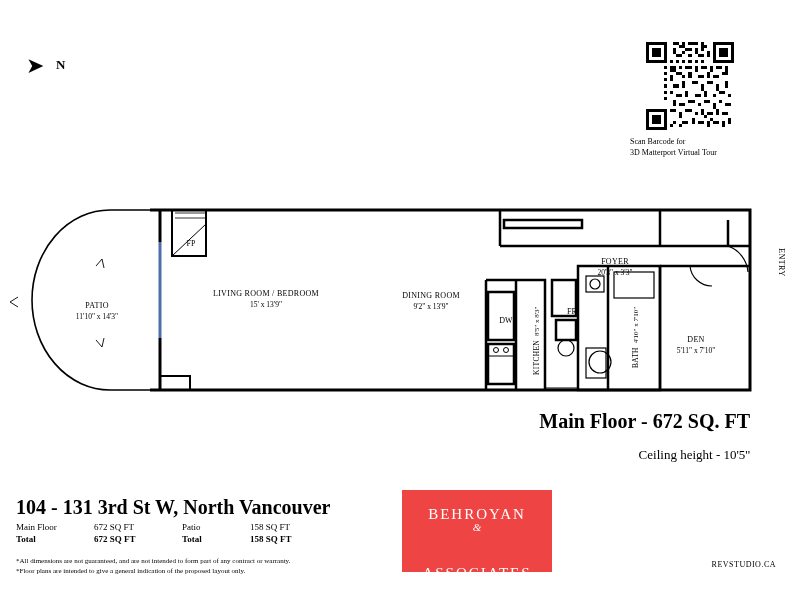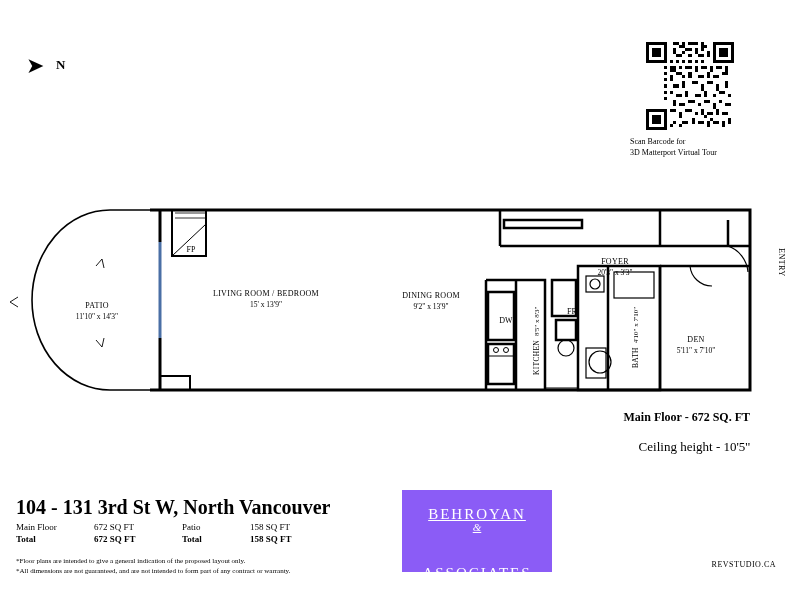--- a/index.html
+++ b/index.html
@@ -61,42 +61,42 @@
   .room-label .rm-name { font-size: 8px; letter-spacing: .3px; }
   .room-label .rm-dims { font-size: 7.5px; }
 
   #label-patio   { left: 52px;  top: 300px; width: 90px; }
   #label-living  { left: 196px; top: 288px; width: 140px; }
   #label-dining  { left: 376px; top: 290px; width: 110px; }
   #label-foyer   { left: 570px; top: 256px; width: 90px; }
   #label-den     { left: 656px; top: 334px; width: 80px; }
   #label-dw      { left: 492px; top: 315px; width: 28px; font-size: 8px; }
   #label-fr      { left: 560px; top: 306px; width: 24px; font-size: 8px; }
-  #label-fp      { left: 180px; top: 238px; width: 22px; font-size: 8px; margin-top: 6px; }
+  #label-fp      { left: 180px; top: 238px; width: 22px; font-size: 8px; }
 
   .vert-label {
     position: absolute;
     writing-mode: vertical-rl;
     transform: rotate(180deg);
     text-align: center;
     font-family: "Liberation Serif", serif;
   }
   #label-kitchen { left: 528px; top: 306px; height: 70px; }
   #label-kitchen .rm-name { font-size: 7.5px; letter-spacing: .3px; }
   #label-kitchen .rm-dims { font-size: 7px; }
   #label-bath { left: 627px; top: 306px; height: 62px; }
   #label-bath .rm-name { font-size: 7.5px; letter-spacing: .3px; }
   #label-bath .rm-dims { font-size: 7px; }
 
   
   #mainfloor-summary {
     right: 42px; top: 410px;
     text-align: right;
   }
-  #mainfloor-title { font-size: 12px; font-weight: bold; font-family: "Liberation Serif", serif; }
+  #mainfloor-title { font-size: 20px; font-weight: bold; font-family: "Liberation Serif", serif; }
   #ceiling-height { font-size: 13px; margin-top: 14px; font-family: "Liberation Serif", serif; }
 
   
   #footer-divider { left: 16px; top: 482px; width: 760px; height: 0px; }
 
   #address-title {
     left: 16px; top: 496px;
     font-size: 20px; font-weight: bold;
     font-family: "Liberation Serif", serif;
   }
@@ -117,25 +117,24 @@
     left: 16px; top: 556px;
     font-size: 7px;
     line-height: 10px;
     font-family: "Liberation Serif", serif;
   }
 
   
   #logo-box {
     left: 402px; top: 490px;
     width: 150px; height: 82px;
-    background: #8b5cf6;
+    background: #ef4444;
     color: #ffffff;
     text-align: center;
     font-family: "Liberation Serif", serif;
-    text-decoration: underline;
   }
   #logo-name {
     margin-top: 16px;
     font-size: 15px;
     letter-spacing: 2px;
   }
   #logo-amp {
     font-size: 11px;
     font-style: italic;
     margin: -2px 0 -2px 0;
@@ -438,22 +437,22 @@
     <tr class="total">
       <td class="lbl">Total</td>
       <td class="val">672 SQ FT</td>
       <td class="lbl2">Total</td>
       <td class="val2">158 SQ FT</td>
     </tr>
   </tbody>
 </table>
 
 <div class="abs" id="disclaimer">
+  <div>*All dimensions are not guaranteed, and are not intended to form part of any contract or warranty.</div>
   <div>*Floor plans are intended to give a general indication of the proposed layout only.</div>
-  <div>*All dimensions are not guaranteed, and are not intended to form part of any contract or warranty.</div>
 </div>
 
 <div class="abs" id="logo-box">
   <div id="logo-name">BEHROYAN</div>
   <div id="logo-amp">&amp;</div>
   <div id="logo-name2">ASSOCIATES</div>
   <div id="logo-sub">REAL ESTATE SERVICES LTD</div>
 </div>
 
 <div class="abs" id="revstudio">REVSTUDIO.CA</div>

